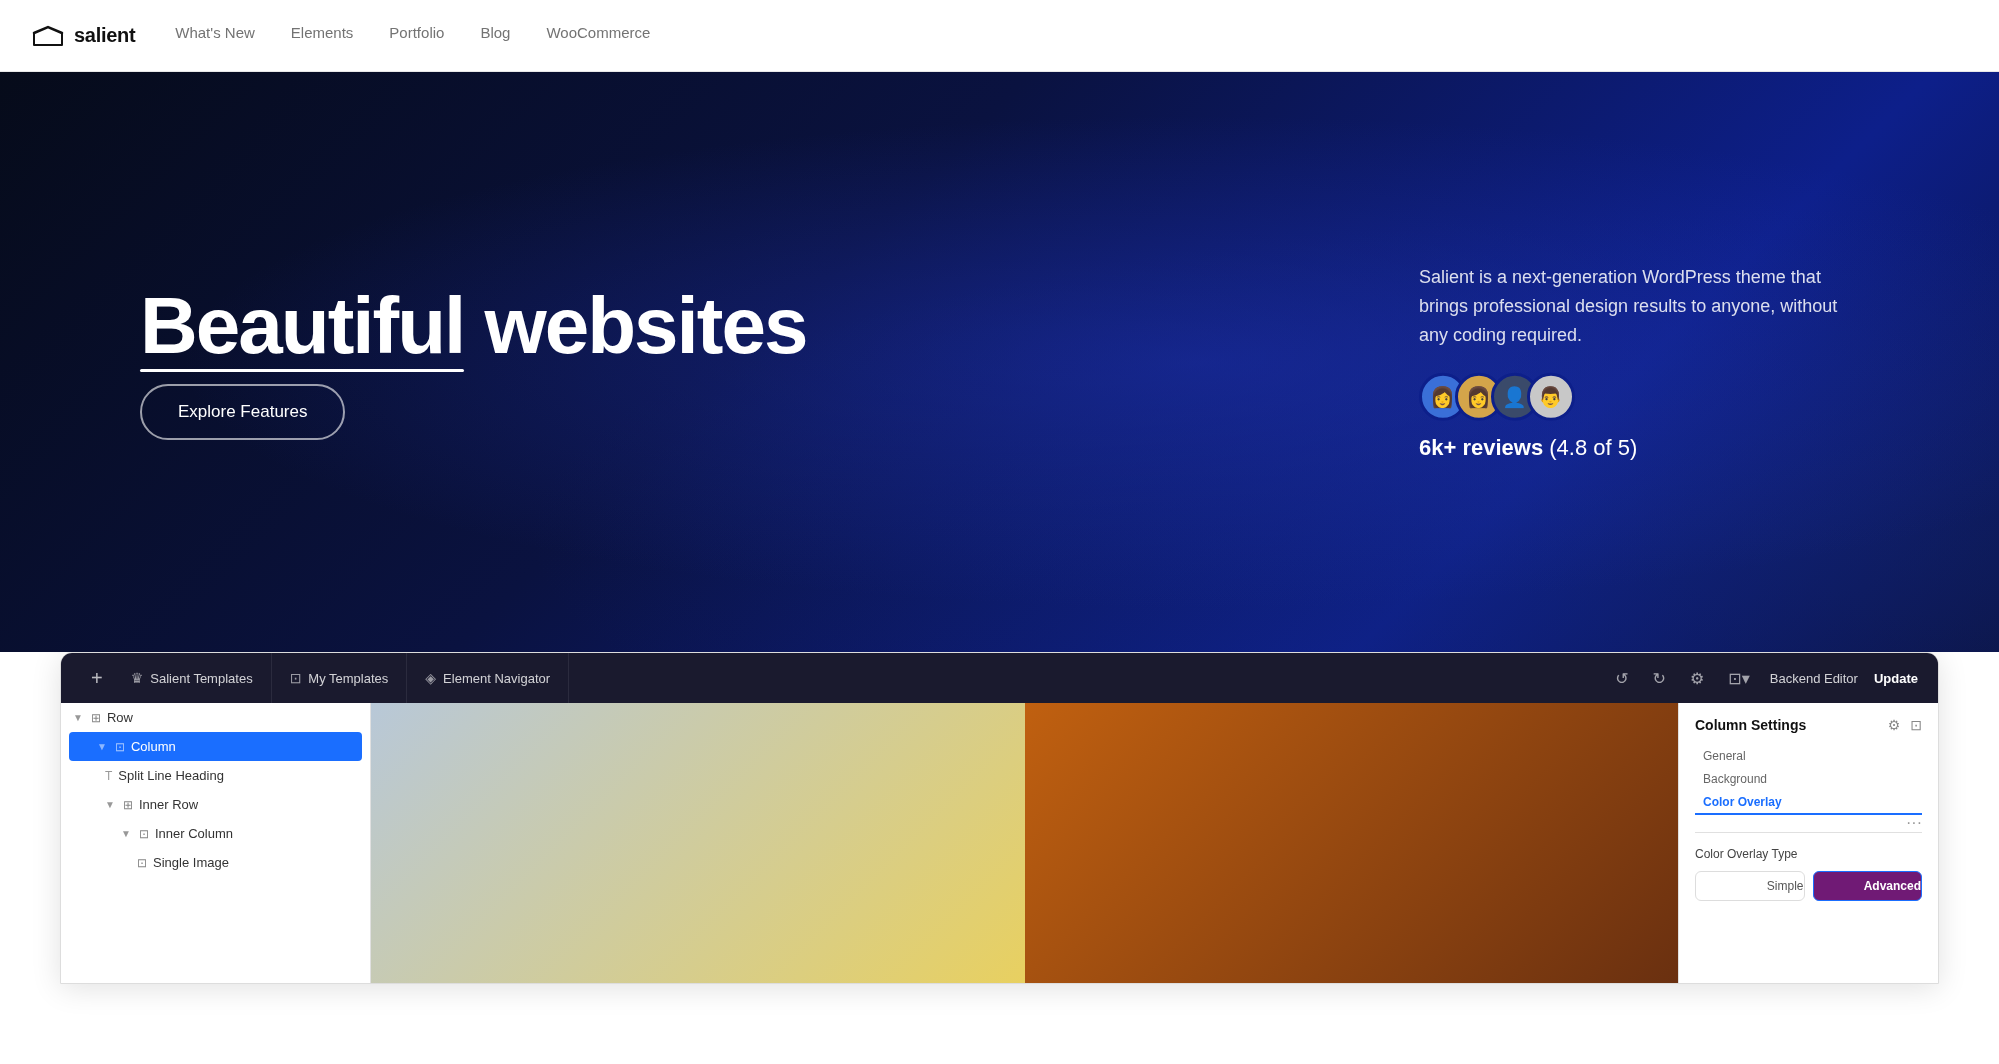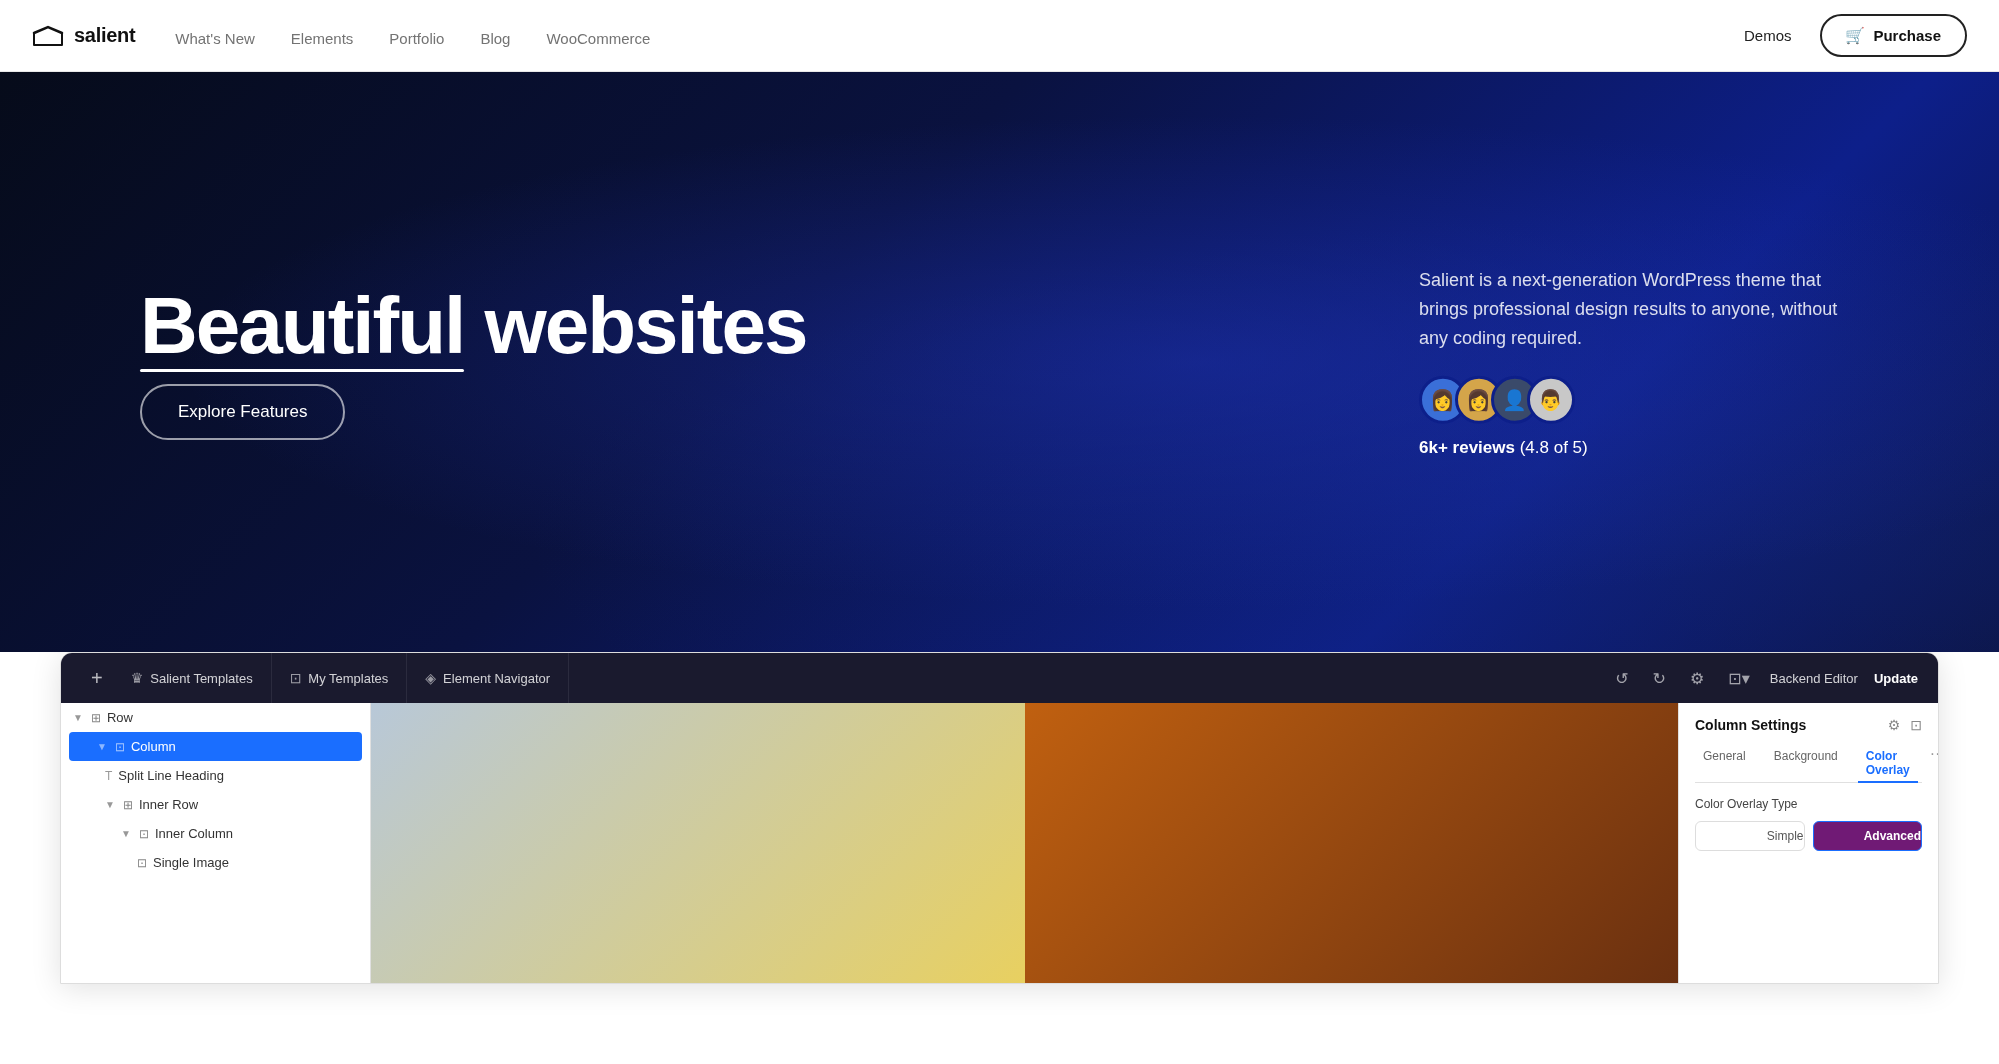--- a/index.html
+++ b/index.html
@@ -4,21 +4,21 @@
   <style>
     * { margin: 0; padding: 0; box-sizing: border-box; }
     body { font-family: -apple-system, BlinkMacSystemFont, 'Segoe UI', Helvetica, Arial, sans-serif; background: #fff; width: 1999px; min-height: 1064px; overflow-x: hidden; }
 
     
     .navbar {
       display: flex; align-items: center; justify-content: space-between;
       padding: 0 32px; height: 72px; background: #fff;
       border-bottom: 1px solid #e8e8e8; position: relative; z-index: 10;
     }
-    .nav-left { display: flex; align-items: flex-end; gap: 40px; }
+    .nav-left { display: flex; align-items: flex-start; gap: 40px; }
     .logo { display: flex; align-items: center; gap: 10px; }
     .logo-icon { width: 32px; height: 22px; }
     .logo-text { font-size: 20px; font-weight: 600; color: #111; letter-spacing: -0.3px; }
     .nav-links { display: flex; gap: 36px; }
     .nav-link { font-size: 15px; color: #737373; text-decoration: none; font-weight: 400; cursor: pointer; }
     .nav-right { display: flex; align-items: center; gap: 28px; }
     .nav-demos { font-size: 15px; color: #222; cursor: pointer; }
     .purchase-btn {
       display: flex; align-items: center; gap: 8px;
       border: 2px solid #222; border-radius: 50px;
@@ -64,21 +64,21 @@
     .avatar {
       width: 48px; height: 48px; border-radius: 50%; border: 3px solid #0d1f8a;
       margin-right: -12px; overflow: hidden; background: #555;
       display: flex; align-items: center; justify-content: center;
       font-size: 20px;
     }
     .avatar-1 { background: #3a6fd8; }
     .avatar-2 { background: #d4a54a; }
     .avatar-3 { background: #3a4a6a; }
     .avatar-4 { background: #c8c8c8; }
-    .reviews-text { font-size: 17px; color: #fff; margin-top: 8px; }
+    .reviews-text { font-size: 22px; color: #fff; margin-top: 8px; }
     .reviews-text strong { font-weight: 700; }
 
     
     .editor-preview {
       background: #fff;
       padding: 0 60px 0 60px;
     }
     .editor-wrapper {
       border: 1px solid #ddd;
       border-radius: 12px 12px 0 0;
@@ -162,21 +162,21 @@
     }
 
     
     .settings-panel {
       width: 260px; background: #fff; border-left: 1px solid #e0e0e0;
       flex-shrink: 0; padding: 14px 16px;
     }
     .settings-title { display: flex; align-items: center; justify-content: space-between; margin-bottom: 12px; }
     .settings-title-text { font-size: 14px; font-weight: 600; color: #111; }
     .settings-title-icons { display: flex; gap: 10px; color: #888; font-size: 14px; }
-    .settings-tabs { display: flex; gap: 12px; border-bottom: 1px solid #e0e0e0; margin-bottom: 14px; }
+    .settings-tabs { display: flex; gap: 0; border-bottom: 1px solid #e0e0e0; margin-bottom: 14px; flex-direction: column; }
     .settings-tab {
       font-size: 12px; color: #666; padding: 4px 8px; cursor: pointer;
       border-bottom: 2px solid transparent; margin-bottom: -1px;
     }
     .settings-tab.active { color: #1a6eff; border-bottom: 2px solid #1a6eff; font-weight: 600; }
     .settings-tab-more { margin-left: auto; color: #999; font-size: 16px; cursor: pointer; }
     .settings-section-title { font-size: 12px; color: #444; font-weight: 500; margin-bottom: 10px; }
     .settings-type-options { display: flex; gap: 8px; }
     .settings-type-btn {
       flex: 1; padding: 7px 0; text-align: right; border: 1px solid #ddd;
@@ -197,27 +197,20 @@
       <span class="logo-text">salient</span>
     </div>
     <nav class="nav-links">
       <a class="nav-link">What's New</a>
       <a class="nav-link">Elements</a>
       <a class="nav-link">Portfolio</a>
       <a class="nav-link">Blog</a>
       <a class="nav-link">WooCommerce</a>
     </nav>
   </div>
-  <div class="nav-right">
-    <span class="nav-demos">Demos</span>
-    <button class="purchase-btn">
-      <span class="cart-icon">🛒</span>
-      <span>Purchase</span>
-    </button>
-  </div>
 </nav>
 
 <section class="hero">
   <div class="hero-content">
     <h1 class="hero-headline">
       <span class="beautiful">Beautiful</span><span> websites</span><br>
     </h1>
     <button class="explore-btn">Explore Features</button>
   </div>
 

